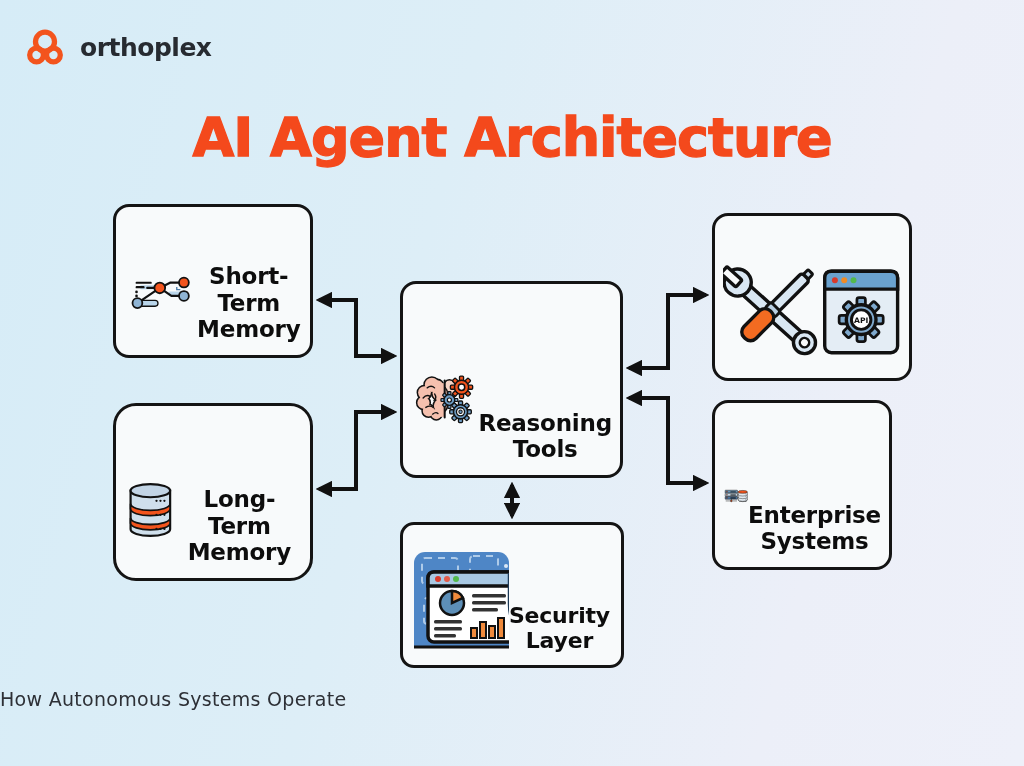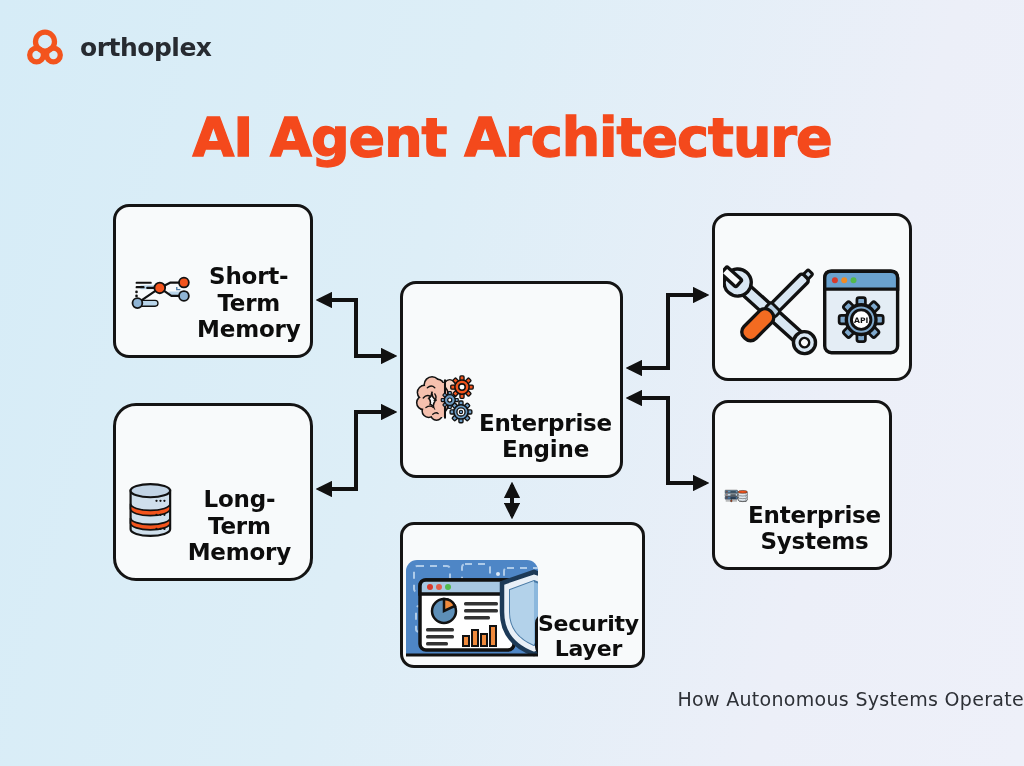--- a/index.html
+++ b/index.html
@@ -12,42 +12,42 @@
   .logo{position:absolute;left:26px;top:28px;display:flex;align-items:center;gap:16px;}
   .logo svg{display:block;}
   .logo-text{font-size:25px;font-weight:bold;color:#272b31;letter-spacing:-0.5px;}
   
   .title{
     position:absolute;left:0;top:106px;width:100%;text-align:center;
     font-size:54px;font-weight:bold;color:#f4491c;letter-spacing:-1px;
     -webkit-text-stroke:1.3px #f4491c;
   }
   .subtitle{
-    position:absolute;left:0;top:688px;width:100%;text-align:right;
+    position:absolute;left:0;top:688px;width:100%;text-align:left;
     font-size:19px;color:#2d3036;letter-spacing:0.3px;
   }
   
   .node{
     position:absolute;box-sizing:border-box;
     background:#f8fafb;border:3px solid #141414;border-radius:16px;
     display:flex;flex-direction:row;align-items:flex-end;justify-content:space-between;
     padding:14px 8px 12px;
   }
   .node-label{
     font-size:23px;font-weight:bold;color:#0d0d0d;text-align:center;line-height:1.16;
     letter-spacing:-0.2px;
   }
   .wrap-170{max-width:175px;}
   #node-stm{left:113px;top:204px;width:200px;height:154px;}
   #node-ltm{left:113px;top:403px;width:200px;height:178px;border-radius:23px;}
   #node-re {left:400px;top:281px;width:223px;height:197px;}
   #node-api{left:712px;top:213px;width:200px;height:168px;}
   #node-es {left:712px;top:400px;width:180px;height:170px;}
   #node-sec{
-    left:400px;top:522px;width:245px;height:146px;padding:3px;
+    left:400px;top:522px;width:224px;height:146px;padding:11px;
     justify-content:flex-start;border-radius:14px;
   }
   .sec-art{width:100%;height:102px;border-radius:11px 11px 0 0;overflow:hidden;}
   .sec-label-strip{
     flex:1;display:flex;align-items:center;justify-content:center;width:100%;
   }
   #node-sec .node-label{font-size:22px;}
   
   .arrows{position:absolute;left:0;top:0;pointer-events:none;}
 </style>
@@ -202,21 +202,21 @@
           <rect x="-6" y="-32" width="12" height="13" rx="3" transform="rotate(180)"></rect>
           <rect x="-6" y="-32" width="12" height="13" rx="3" transform="rotate(225)"></rect>
           <rect x="-6" y="-32" width="12" height="13" rx="3" transform="rotate(270)"></rect>
           <rect x="-6" y="-32" width="12" height="13" rx="3" transform="rotate(315)"></rect>
         </g>
         <circle r="21" fill="#6d9cc4" stroke="#111" stroke-width="4.5"></circle>
         <circle r="12" fill="#fff" stroke="#111" stroke-width="4"></circle>
         <circle r="5" fill="#6d9cc4" stroke="#111" stroke-width="3"></circle>
       </g>
     </svg>
-    <div class="node-label wrap-170">Enterprise Engine</div>
+    <div class="node-label wrap-170">Reasoning Tools</div>
   </div>
 
   <div class="node" id="node-api">
     <svg width="188" height="108" viewBox="0 0 210 120">
 
       <g transform="translate(56,60) rotate(-48)">
         <rect x="-7" y="-50" width="14" height="100" rx="7" fill="#d9e7f3" stroke="#111" stroke-width="4"></rect>
         <circle cx="0" cy="-52" r="16" fill="#d9e7f3" stroke="#111" stroke-width="4"></circle>
         <rect x="-5.5" y="-74" width="11" height="24" rx="2" fill="#f8fafb" stroke="#111" stroke-width="4"></rect>
         <circle cx="0" cy="54" r="13" fill="#d9e7f3" stroke="#111" stroke-width="4"></circle>

